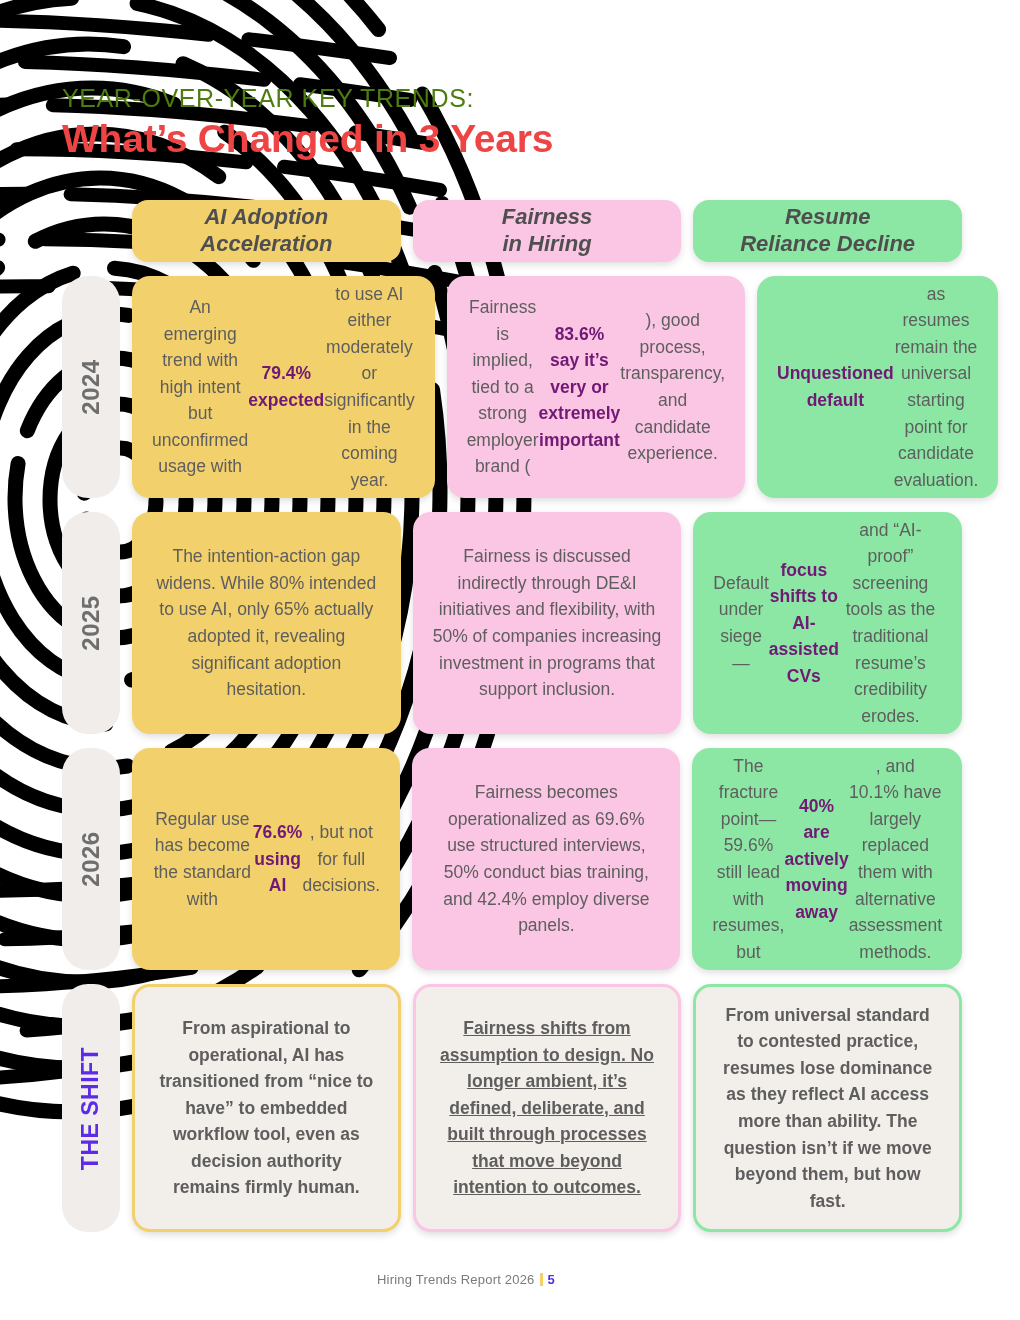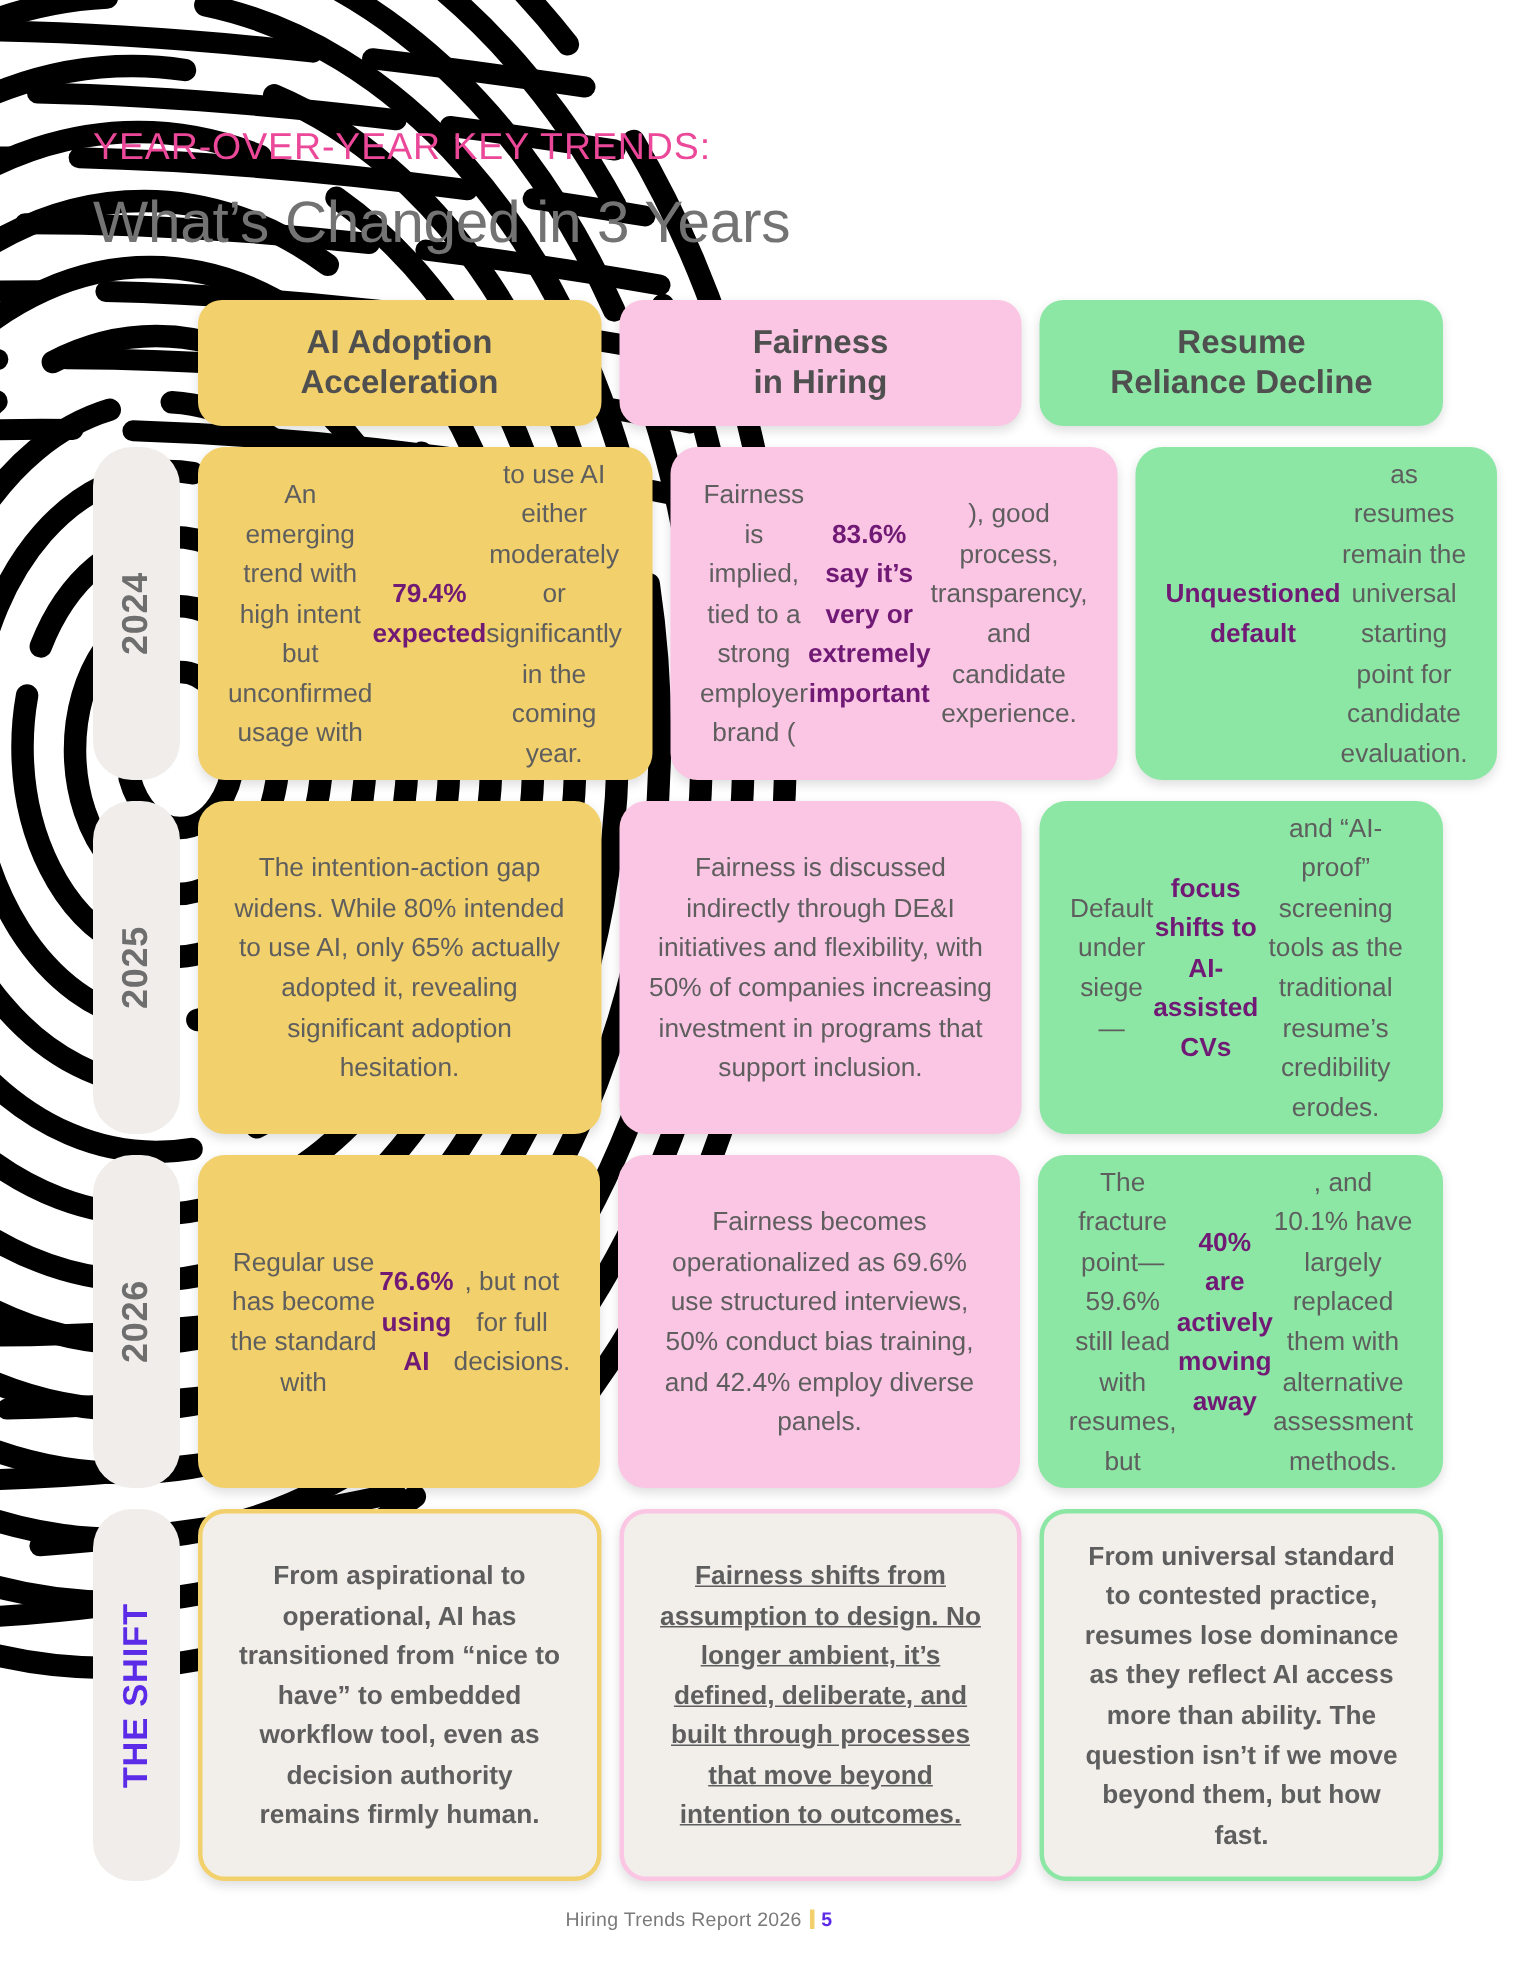--- a/index.html
+++ b/index.html
@@ -35,33 +35,33 @@
   
   .header {
     position: absolute;
     left: 62px;
     top: 84px;
     width: 700px;
   }
   .eyebrow {
     font-size: 25px;
     letter-spacing: 0.6px;
-    color: #ec4899;
+    color: #4d7c0f;
     font-weight: 400;
     line-height: 1.18;
     white-space: nowrap;
   }
   .headline {
     font-size: 39px;
-    font-weight: 400;
-    color: #737373;
+    font-weight: 700;
+    color: #ef4444;
     line-height: 1.18;
     letter-spacing: -0.2px;
     white-space: nowrap;
-    margin-top: 12px;
+    margin-top: 2px;
   }
 
   
   .grid {
     position: absolute;
     left: 62px;
     top: 200px;
     width: 900px;
   }
 
@@ -106,27 +106,28 @@
     justify-content: center;
     text-align: center;
     font-size: 17.5px;
     line-height: 1.52;
     color: #5E5E5E;
   }
 
   
   .hdr-row { margin-bottom: 14px; }
   .hdr {
-    height: 84px;
+    height: 62px;
     border-radius: 16px;
     font-size: 22px;
     font-weight: 700;
     line-height: 1.22;
     color: #4F4F4F;
     padding: 8px 14px;
+    font-style: italic;
   }
 
   .c-yellow { background: #F2D06B; }
   .c-pink   { background: #FBC6E4; }
   .c-green  { background: #8CE7A5; }
 
   .shadow { box-shadow: 0 3px 7px rgba(0,0,0,0.13); }
 
   
   .shift-cell {

